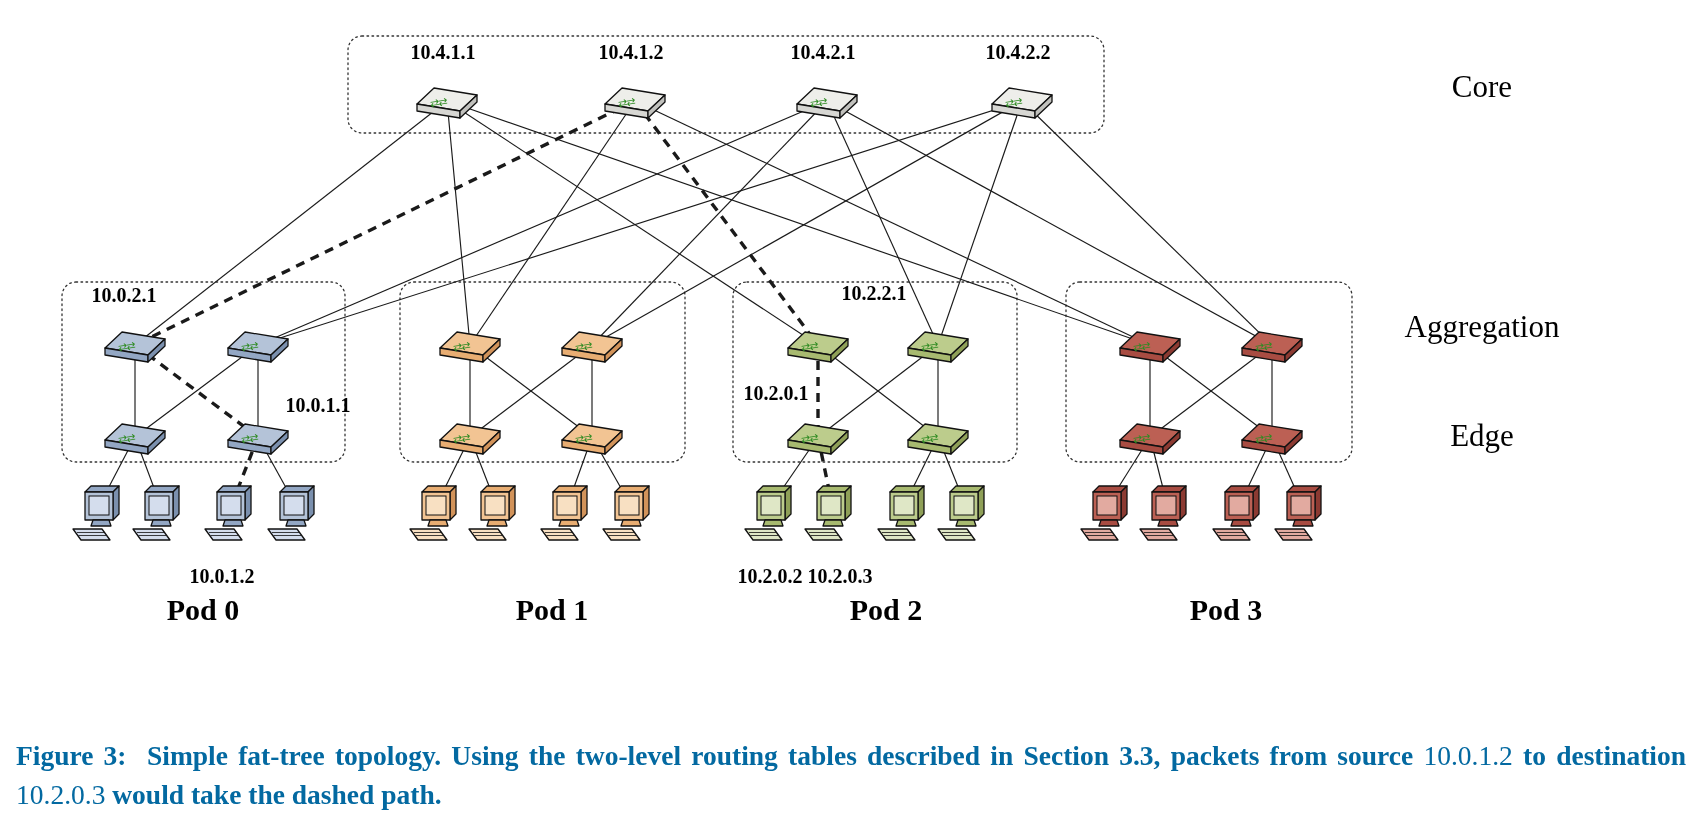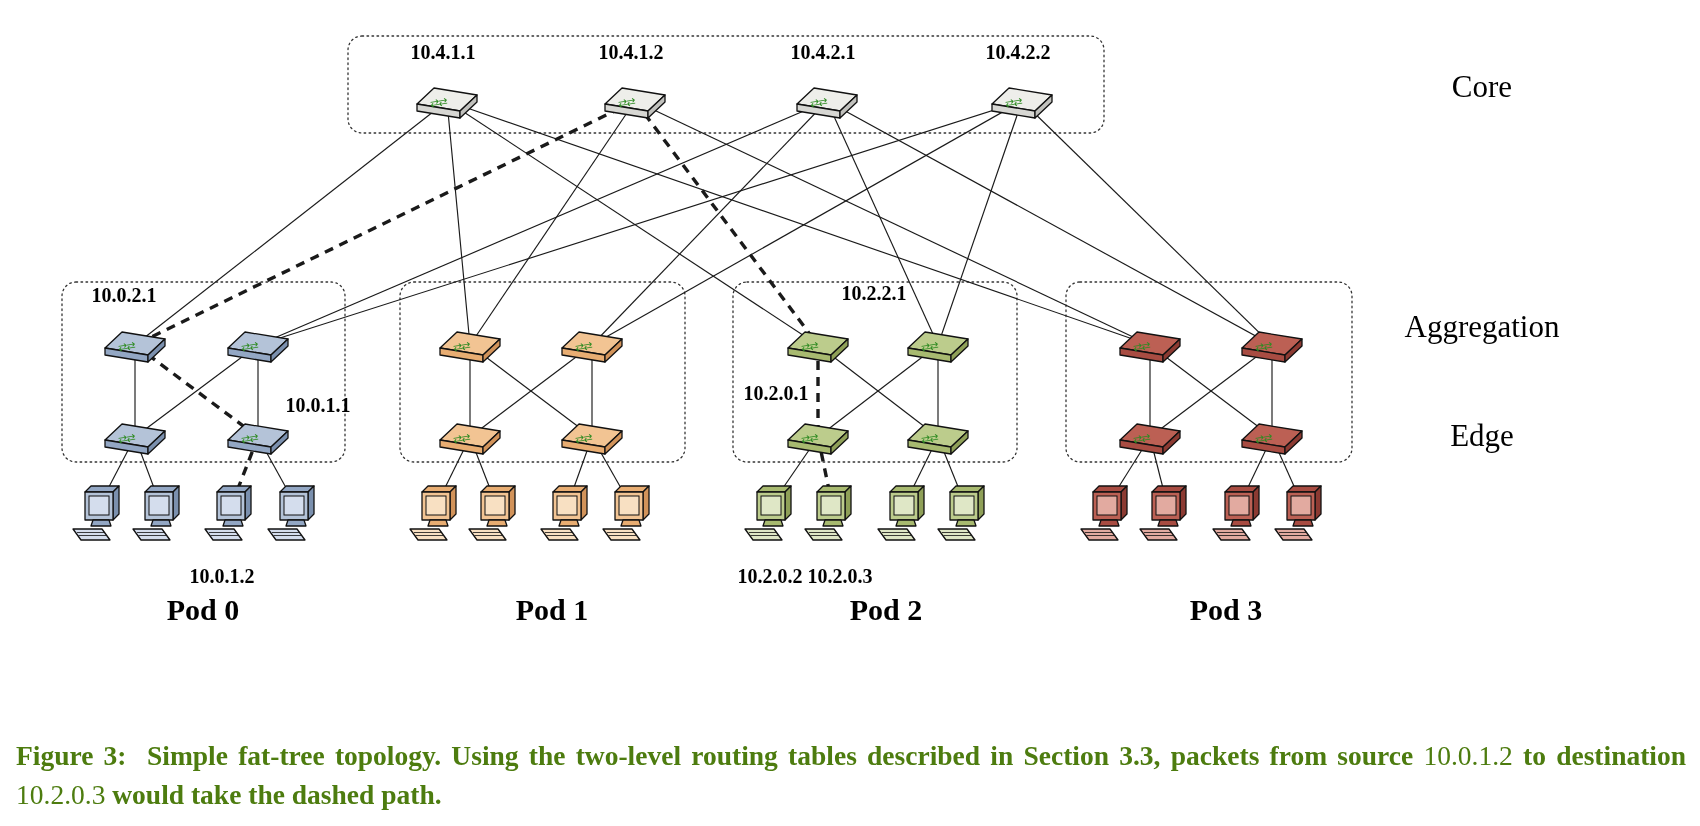--- a/index.html
+++ b/index.html
@@ -1,20 +1,20 @@
 <!DOCTYPE html>
 <html><head>
 <meta charset="utf-8">
 <style>
   html,body{margin:0;padding:0;background:#ffffff;}
   #page{position:relative;width:1700px;height:826px;background:#ffffff;overflow:hidden;
         font-family:"Liberation Serif", serif;}
   #topo{position:absolute;left:0;top:0;display:block;}
   #caption{position:absolute;left:16px;width:1670px;top:736px;
-           font-size:27.5px;font-weight:bold;color:#4d7c0f;text-align:justify;line-height:1.42;
+           font-size:27.5px;font-weight:bold;color:#0369a1;text-align:justify;line-height:1.42;
            font-family:"Liberation Serif", serif;}
   #caption .ip{font-weight:normal;}
 </style>
 </head>
 <body>
 
 <div id="page">
   <svg id="topo" width="1700" height="700" viewBox="0 0 1700 700">
       <g>
         <rect fill="none" stroke="#333333" stroke-width="1.3" stroke-dasharray="1.6 3.4" stroke-linecap="round" rx="14" x="348" y="36" width="756" height="97"></rect>

